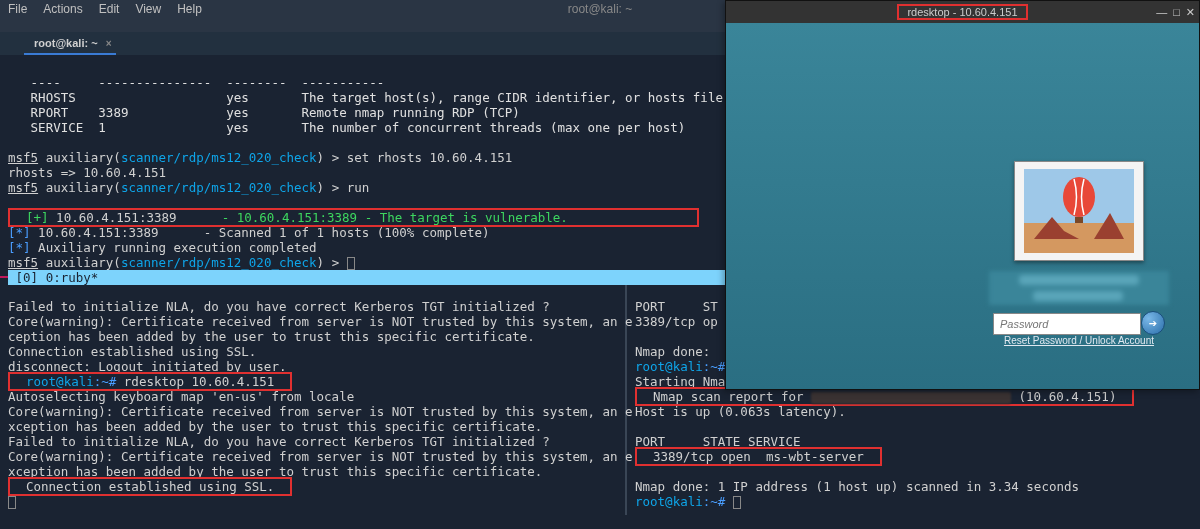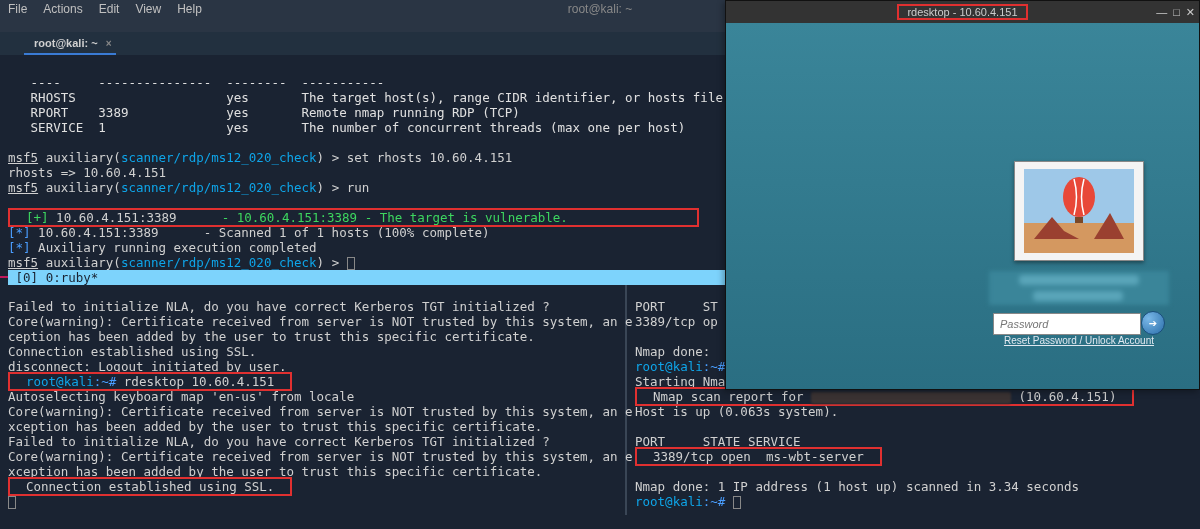--- a/index.html
+++ b/index.html
@@ -274,21 +274,21 @@
 <span class="cursor-box"></span>
 </div>
 <div class="bottom-right">
 <span>PORT     ST</span>
 <span>3389/tcp op</span>
 
 <span>Nmap done:</span>
 <span class="c-red">root@kali</span><span class="c-blue">:~#</span><span> nmap -p3389 10.60.4.151</span>
 <span>Starting Nmap 7.80 ( https://nmap.org ) at 2020-01-14 03:15 EST</span>
 <span class="hl-redbox-block"><span>Nmap scan report for </span><span class="blur-span"></span><span> (10.60.4.151)</span></span>
-<span>Host is up (0.063s system).</span>
+<span>Host is up (0.063s latency).</span>
 
 <span>PORT     STATE SERVICE</span>
 <span class="hl-redbox-block"><span>3389/tcp open  ms-wbt-server</span></span>
 
 <span>Nmap done: 1 IP address (1 host up) scanned in 3.34 seconds</span>
 <span class="c-red">root@kali</span><span class="c-blue">:~#</span> <span class="cursor-box"></span>
 </div>
 </div>
 
 <div class="rdesktop-window">

